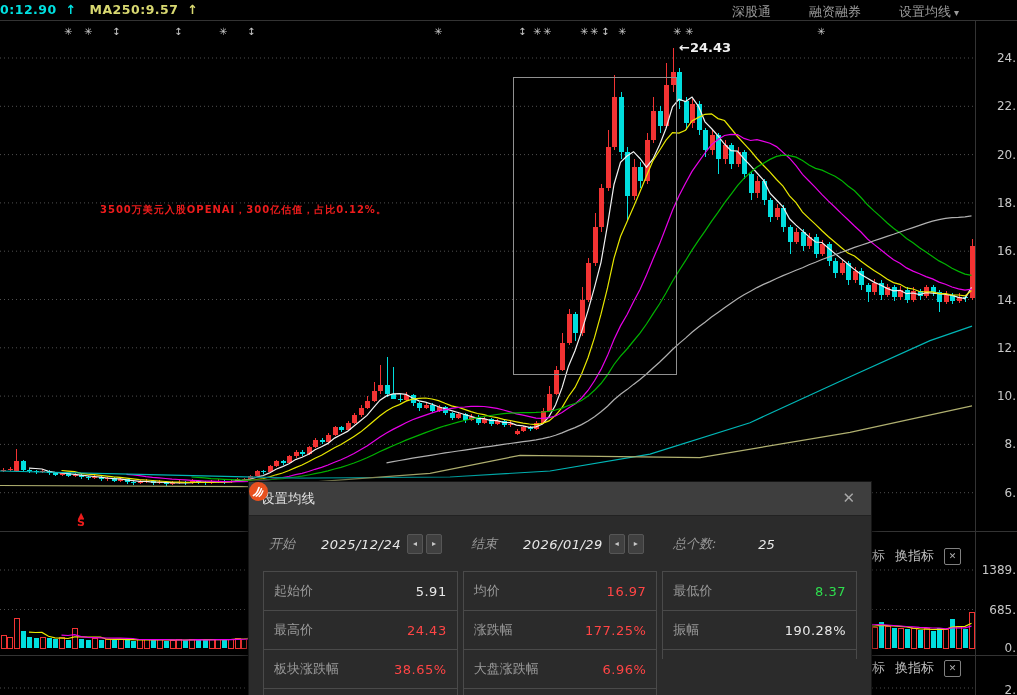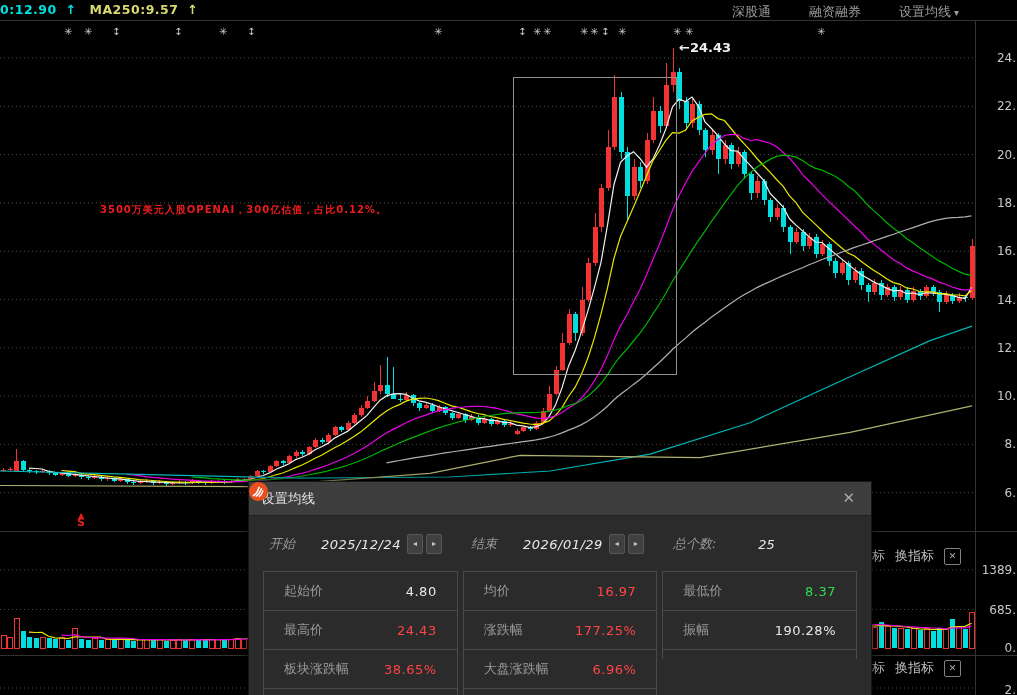--- a/index.html
+++ b/index.html
@@ -33,21 +33,21 @@
   .dlg-title{font-size:13.5px;color:#e0e0e0;flex:1;}
   .dlg-close{color:#a8a8a8;font-size:15px;line-height:15px;padding:2px 4px;}
   .dlg-daterow{display:flex;align-items:center;height:56px;padding-left:20px;font-size:13px;color:#999;font-style:italic;}
   .dlg-daterow .dval{color:#e8e8e8;margin:0 6px 0 26px;letter-spacing:0.5px;}
   .spin{width:14px;height:18px;background:#404040;border:1px solid #565656;border-radius:2px;color:#c8c8c8;
         font-size:8px;line-height:17px;text-align:center;margin-right:3px;}
   .gap{width:26px;}
   .cnt-val{color:#e8e8e8;margin-left:42px;}
   .stat-grid{display:grid;grid-template-columns:1fr 1fr 1fr;column-gap:5px;margin:0 14px;}
   .cell{border:1px solid #4a4a4a;height:38px;display:flex;align-items:center;justify-content:space-between;
-        padding:0 20px;font-size:13px;margin-top:-1px;}
+        padding:0 10px;font-size:13px;margin-top:-1px;}
   .cell .lb{color:#9a9a9a;}
   .cell .vl{letter-spacing:0.5px;}
   .vl.white{color:#e8e8e8;} .vl.red{color:#ff4545;} .vl.green{color:#2ede4e;}
   .cell.stub{height:9px;border-bottom:none;}
 </style>
 </head>
 <body>
 
 <div id="screen">
 
@@ -638,21 +638,21 @@
       <span class="dval">2026/01/29</span>
       <span class="spin">◂</span>
       <span class="spin">▸</span>
       <span class="gap"></span>
       <span>总个数:</span>
       <span class="cnt-val">25</span>
     </div>
     <div class="stat-grid" id="statgrid">
         <div class="cell">
           <span class="lb">起始价</span>
-          <span class="vl white">4.80</span>
+          <span class="vl white">5.91</span>
         </div>
         <div class="cell">
           <span class="lb">均价</span>
           <span class="vl red">16.97</span>
         </div>
         <div class="cell">
           <span class="lb">最低价</span>
           <span class="vl green">8.37</span>
         </div>
         <div class="cell">

